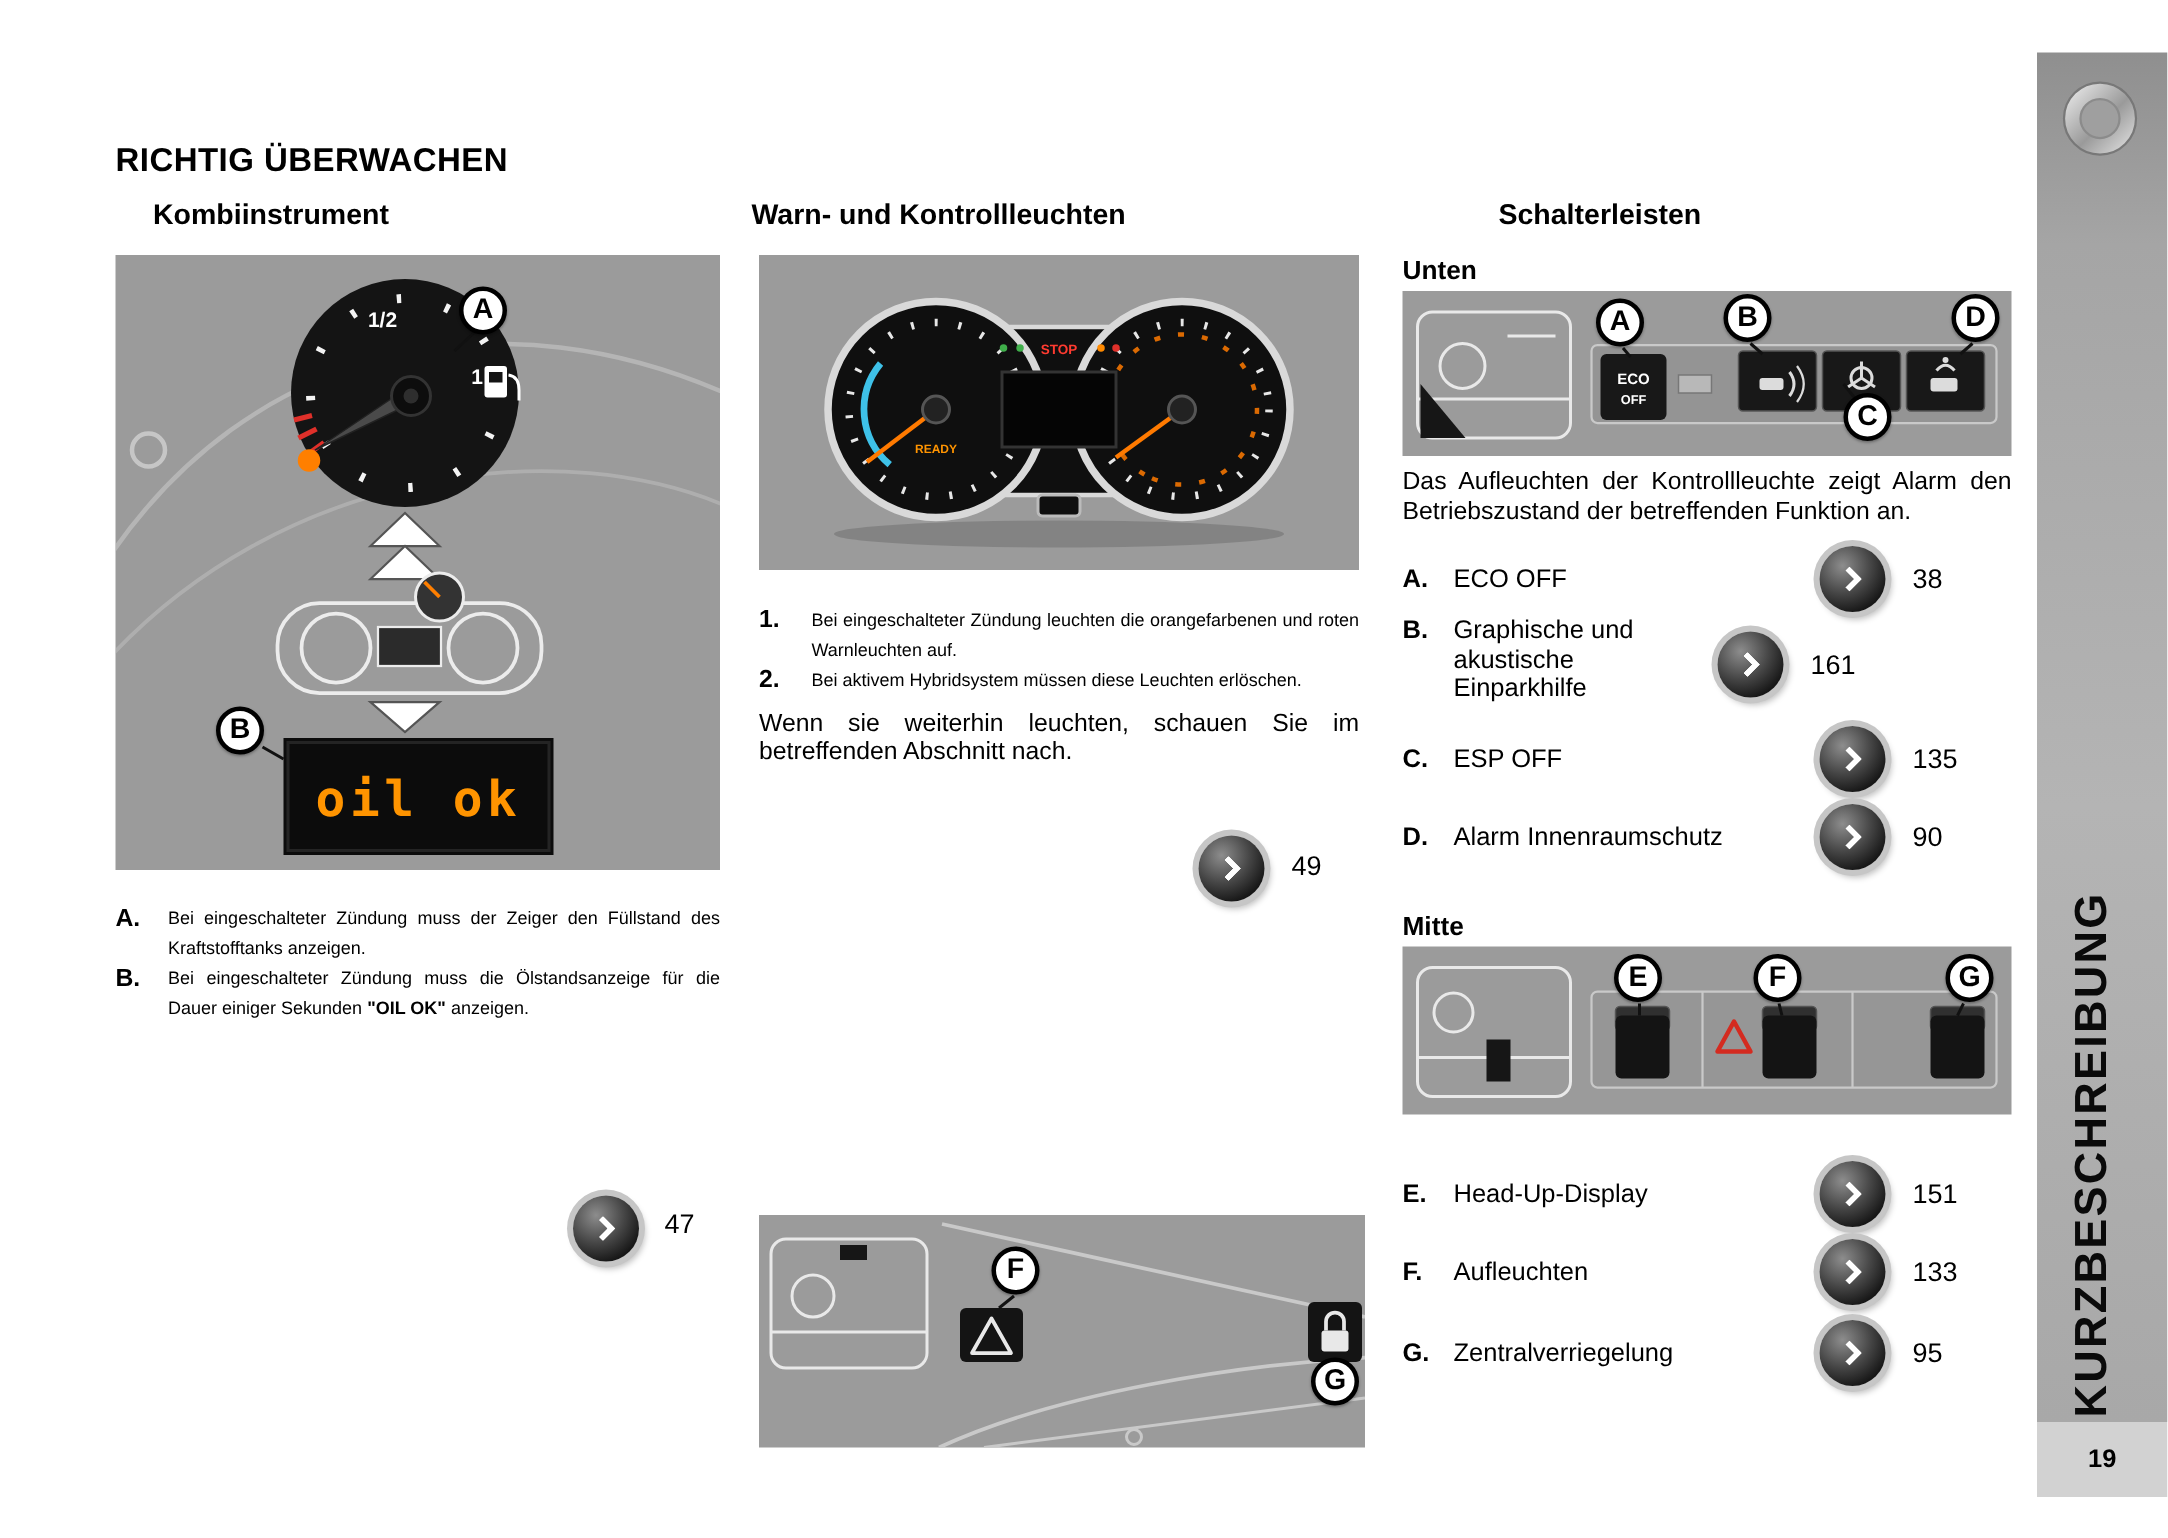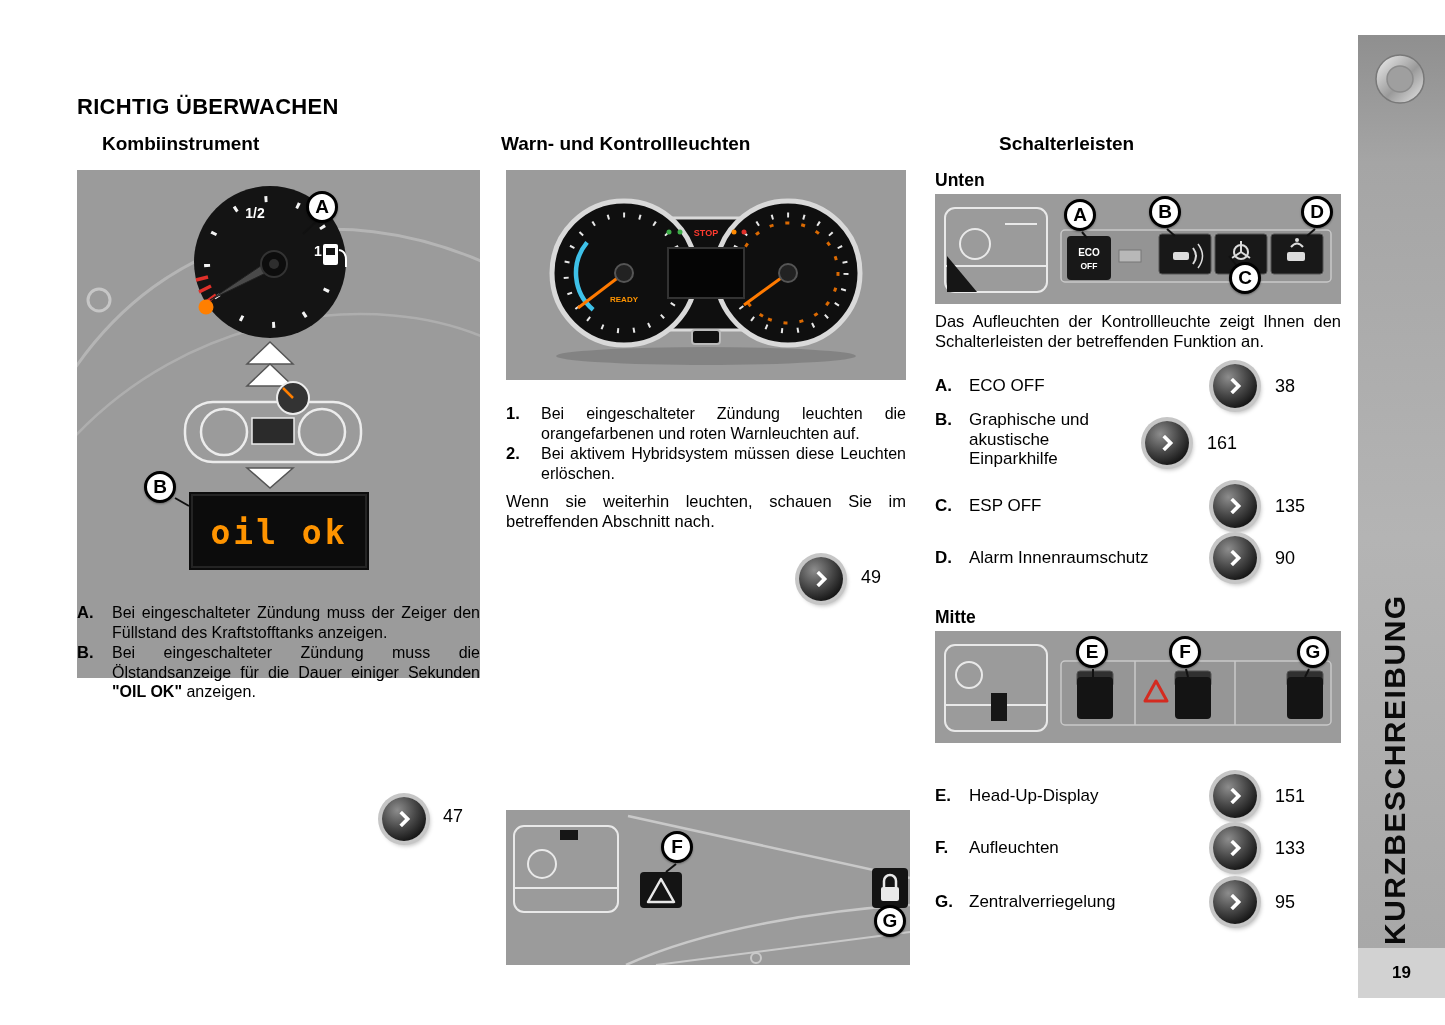--- a/index.html
+++ b/index.html
@@ -15,21 +15,21 @@
 
   
   .h1 { font-size:22px; font-weight:bold; letter-spacing:.3px; }
   .h2 { font-size:19px; font-weight:bold;margin-left:25px; }
   .h3 { font-size:17.5px; font-weight:bold; }
 
   
   .para { font-size:16.5px; line-height:19.5px; text-align:justify; }
   .item { display:flex; margin-bottom:1px; }
   .item .mk { flex:0 0 35px; font-weight:bold; font-size:16.5px; line-height:19.5px; }
-  .item .txt { flex:1; font-size:16px; line-height:19.5px; text-align:justify; }
+  .item .txt { flex:1; font-size:12px; line-height:19.5px; text-align:justify; }
   .note { font-size:16.5px; line-height:19.5px; text-align:justify; margin-top:9px; }
   .bold { font-weight:bold; }
 
   
   .fig { position:absolute; background:#9b9b9b; overflow:hidden; }
 
   
   .balloon {
     position:absolute; width:32px; height:32px; border-radius:50%;
     background:#fff; border:3px solid #000; color:#000;
@@ -78,21 +78,21 @@
     font-size:17px; font-weight:bold; color:#000;
   }
 </style>
 </head>
 <body>
 
 <div class="abs h1" style="left:77px; top:94px;">RICHTIG ÜBERWACHEN</div>
 
 <div class="abs h2" style="left:77px; top:133px;">Kombiinstrument</div>
 
-<div class="fig" style="left:77px; top:170px; width:403px; height:508px;">
+<div class="fig" style="left:77px; top:170px; width:403px; height:410px;">
   <svg width="403" height="410" viewBox="0 0 403 410">
     <path d="M-10,210 C 90,55 260,25 413,95" stroke="#c6c6c6" stroke-width="3" fill="none" opacity="0.6"></path>
     <path d="M-10,275 C 110,140 300,118 413,170" stroke="#c6c6c6" stroke-width="2.5" fill="none" opacity="0.45"></path>
     <circle cx="22" cy="130" r="11" fill="none" stroke="#c6c6c6" stroke-width="3"></circle>
 
     <circle cx="193" cy="92" r="76" fill="#141414"></circle>
     <circle cx="193" cy="92" r="63" fill="none" stroke="#ffffff" stroke-width="6" stroke-dasharray="3 30" transform="rotate(-95 193 92)" opacity="0.95"></circle>
     <line x1="128" y1="133" x2="139" y2="125" stroke="#e0302a" stroke-width="3.5"></line>
     <line x1="122" y1="122" x2="134" y2="116" stroke="#e0302a" stroke-width="3.5"></line>
     <line x1="119" y1="110" x2="131" y2="107" stroke="#e0302a" stroke-width="3.5"></line>
@@ -250,21 +250,21 @@
     <line x1="232" y1="35" x2="240" y2="42" stroke="#111" stroke-width="2"></line>
     <line x1="380" y1="35" x2="372" y2="42" stroke="#111" stroke-width="2"></line>
     <line x1="302" y1="72" x2="294" y2="62" stroke="#111" stroke-width="2"></line>
   </svg>
   <div class="balloon" style="left:129px; top:5px;">A</div>
   <div class="balloon" style="left:214px; top:2px;">B</div>
   <div class="balloon" style="left:294px; top:68px;">C</div>
   <div class="balloon" style="left:366px; top:2px;">D</div>
 </div>
 
-<div class="abs para" style="left:935px; top:312px; width:406px;">Das Aufleuchten der Kontrollleuchte zeigt Ihnen den Schalterleisten der betreffenden Funktion an.</div>
+<div class="abs para" style="left:935px; top:312px; width:406px;">Das Aufleuchten der Kontrollleuchte zeigt Alarm den Betriebszustand der betreffenden Funktion an.</div>
 
 <div class="abs" style="left:935px; top:352px; width:406px; height:236px;">
   <div class="ref-row" style="top:8px; height:52px;">
     <span class="mk">A.</span>
     <span class="lbl">ECO OFF</span>
     <span class="iconwrap">
         <span class="pageref">
           <span class="chev"></span>
         </span>
       </span>

